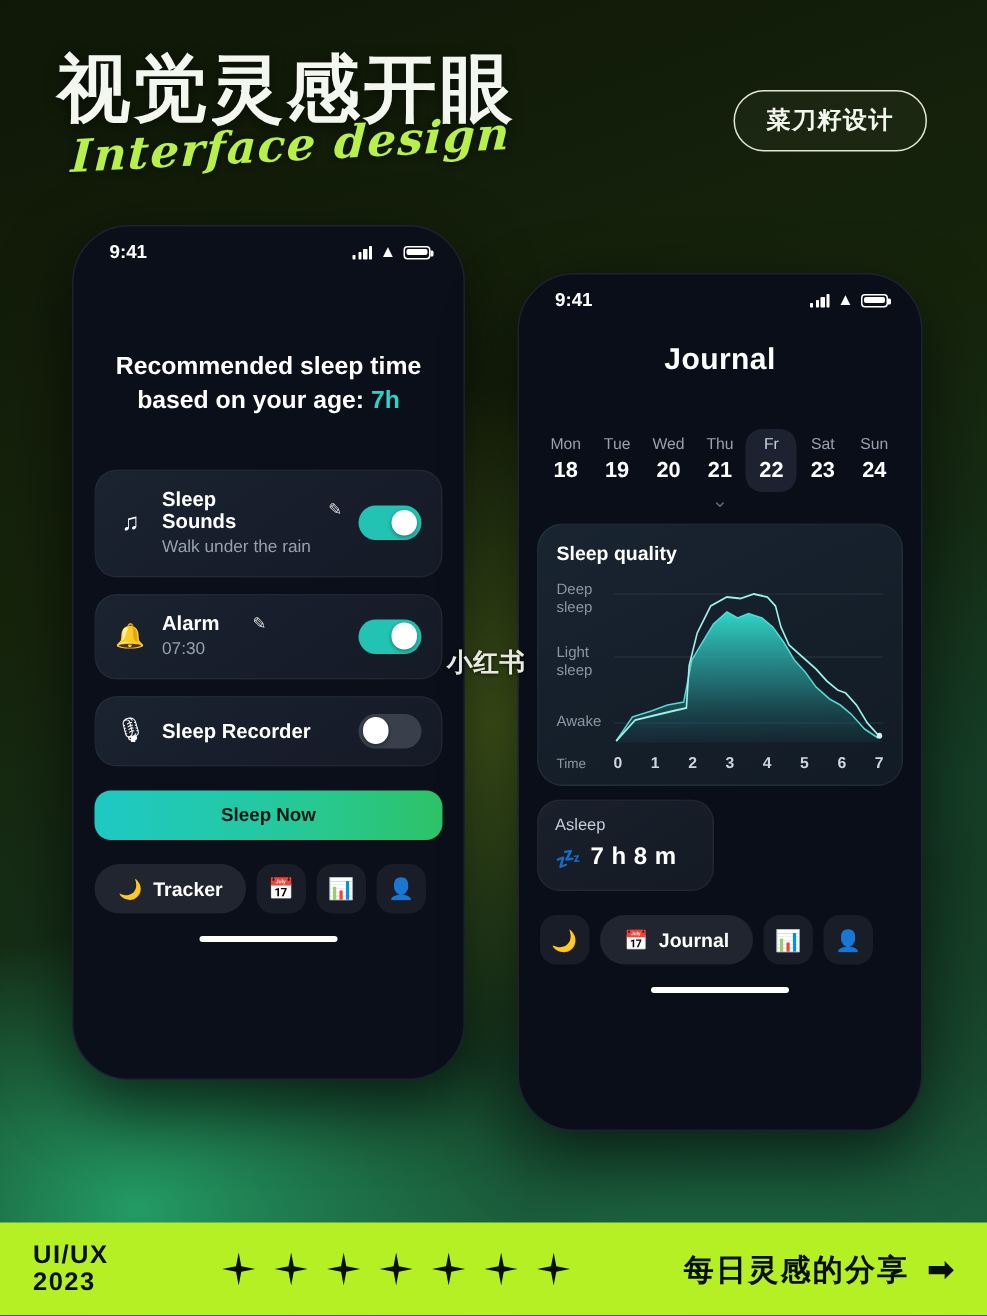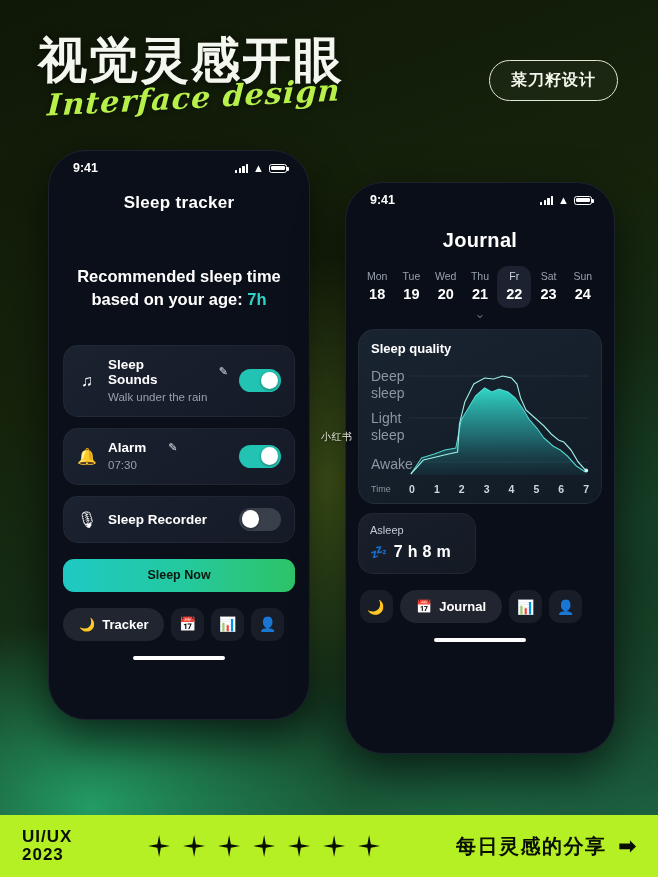--- a/index.html
+++ b/index.html
@@ -110,57 +110,57 @@
   }
   .nav-ic {
     width:33px; height:33px; border-radius:11px; background:#181d27;
     display:flex; align-items:center; justify-content:center;
     color:#fff; font-size:14px; flex:0 0 33px;
   }
   .home-ind { width:92px; height:4px; background:#fff; border-radius:3px; margin:15px auto 0; }
 
   
   .days { display:flex; justify-content:space-between; margin:14px 14px 0; }
-  .day { flex:1; text-align:center; padding:4px 0 6px; border-radius:11px; }
+  .day { flex:1; text-align:center; padding:4px 0 6px; border-radius:11px;margin-top:20px; }
   .day.sel { background:#1c2230; }
   .day .dn { color:#98a1ae; font-size:10.5px; }
   .day.sel .dn { color:#cfd6e0; }
   .day .dd { color:#fff; font-size:14.5px; font-weight:bold; margin-top:4px; }
   .chev { text-align:center; color:#5c6676; font-size:13px; line-height:8px; margin-top:2px; }
 
   .card-chart {
     margin:11px 12px 0; background:linear-gradient(155deg,#192431 0%,#121b25 100%);
     border-radius:17px; padding:11px 12px 8px;
     border:1px solid rgba(255,255,255,.05);
   }
   .card-chart h3 { color:#fff; font-size:13px; font-weight:bold; margin-bottom:6px; }
   .chart-wrap { display:flex; }
   .ylabs { width:38px; position:relative; height:118px; flex:0 0 38px; }
-  .ylabs span { position:absolute; color:#8c96a3; font-size:14px; line-height:1.18; left:0; }
+  .ylabs span { position:absolute; color:#8c96a3; font-size:10px; line-height:1.18; left:0; }
   .plot { flex:1; position:relative; height:118px; }
   .plot svg { display:block; width:100%; height:100%; }
   .xaxis { display:flex; align-items:center; margin-top:3px; }
   .xaxis .tl { width:38px; color:#8c96a3; font-size:9px; flex:0 0 38px; }
   .xaxis .tx { flex:1; display:flex; justify-content:space-between; }
   .xaxis .tx span { color:#cfd6e0; font-size:10.5px; font-weight:bold; }
 
   .stats { margin:9px 12px 0; display:grid; grid-template-columns:1fr 1fr; gap:9px; }
   .stat {
     background:linear-gradient(150deg,#1a202b 0%,#141a24 100%);
     border-radius:15px; padding:10px 11px 12px;
     border:1px solid rgba(255,255,255,.045);
   }
   .stat .sl { color:#c4ccd6; font-size:11px; }
   .stat .sv { color:#fff; font-size:16px; font-weight:bold; margin-top:7px;
               display:flex; align-items:center; gap:6px; letter-spacing:.3px; }
   .stat .sv .e { font-size:14px; }
 
   
-  #wm { position:absolute; left:321px; top:430px; color:#e8eadf;
-        font-size:10px; font-weight:normal; letter-spacing:.5px;
+  #wm { position:absolute; left:298px; top:430px; color:#e8eadf;
+        font-size:17px; font-weight:bold; letter-spacing:.5px;
         text-shadow:0 1px 3px rgba(0,0,0,.7); }
 
   
   #footer {
     position:absolute; left:0; bottom:0; width:658px; height:62px;
     background:#b4f024; display:flex; align-items:center; padding:0 22px; gap:14px;
   }
   #uiux { color:#0a0f04; font-size:17px; font-weight:bold; line-height:1.08; letter-spacing:1px; }
   #stars { display:flex; align-items:center; gap:13px; flex:1; justify-content:center; }
   .star { width:22px; height:22px; background:#0a0f04;
@@ -191,21 +191,20 @@
           <i></i>
           <i></i>
         </span>
       <span class="wifi">▲</span>
       <span class="batt">
           <i></i>
         </span>
     </span>
   </div>
 
-  <div class="screen-title" id="l-title">Sleep tracker</div>
 
   <div id="recommend">
     <span>Recommended sleep time</span><br>
     <span>based  on your age:</span>
     <span class="hl">7h</span>
   </div>
 
   <div class="rows">
 
     <div class="row">

